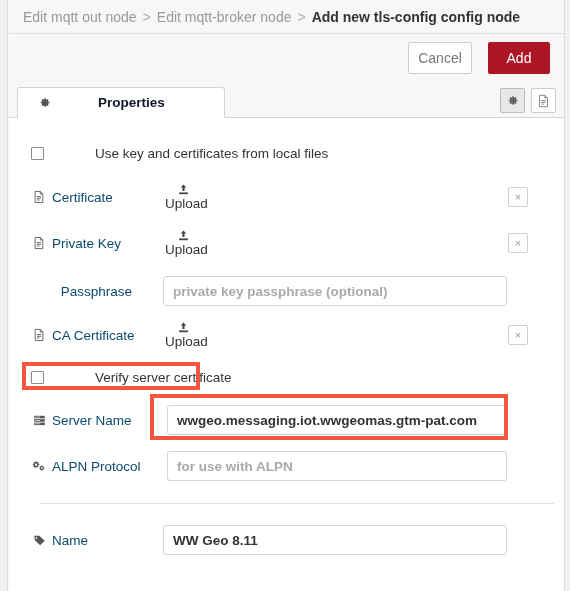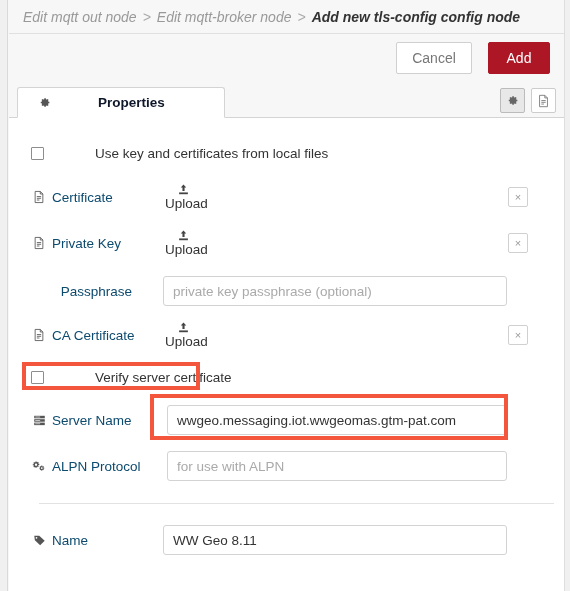--- a/index.html
+++ b/index.html
@@ -58,21 +58,20 @@
     position: absolute;
     left: 0; top: 0;
     width: 555px;
     height: 34px;
     background: #f7f7f7;
     border-bottom: 1px solid #e0e0e0;
     box-sizing: border-box;
     display: flex;
     align-items: center;
     padding-left: 14px;
-    font-style: italic;
   }
   .crumb {
     font-size: 14px;
     color: #999999;
     white-space: nowrap;
   }
   .crumb.current {
     color: #333333;
     font-weight: bold;
   }
@@ -87,21 +86,21 @@
     position: absolute;
     left: 0; top: 34px;
     width: 555px;
     height: 50px;
     background: #f7f7f7;
     box-sizing: border-box;
   }
   .btn-cancel {
     position: absolute;
     right: 92px; top: 8px;
-    width: 76px;
+    width: 64px;
     height: 32px;
     background: #ffffff;
     border: 1px solid #d0d0d0;
     border-radius: 2px;
     color: #777777;
     font-size: 14px;
     font-family: "Liberation Sans", sans-serif;
     cursor: pointer;
     padding: 0;
     text-align: center;
@@ -270,20 +269,21 @@
     height: 30px;
     border: 1px solid #d3d3d3;
     border-radius: 3px;
     background: #ffffff;
     font-size: 13.5px;
     font-family: "Liberation Sans", sans-serif;
     color: #333333;
     padding: 0 9px;
     box-sizing: border-box;
     outline: none;
+    font-weight: bold;
   }
   .text-input::placeholder { color: #aaaaaa; }
 
   .divider {
     position: absolute;
     left: 30px;
     width: 515px;
     height: 1px;
     background: #e2e2e2;
   }

